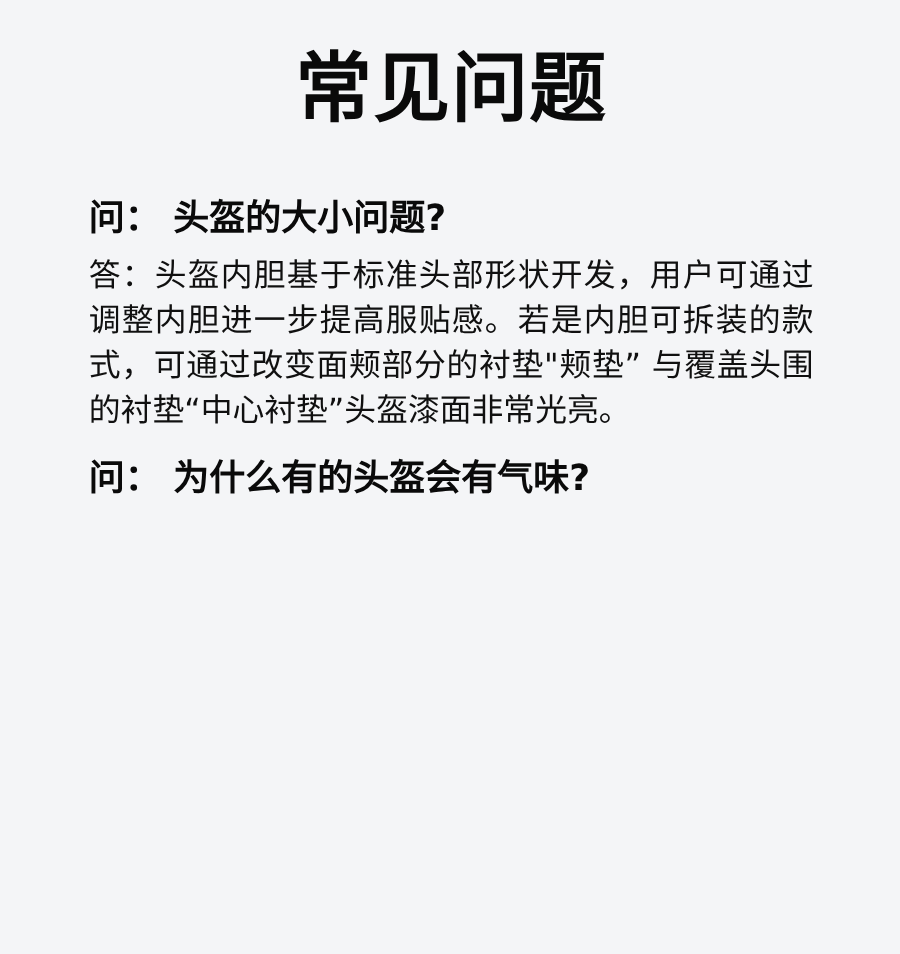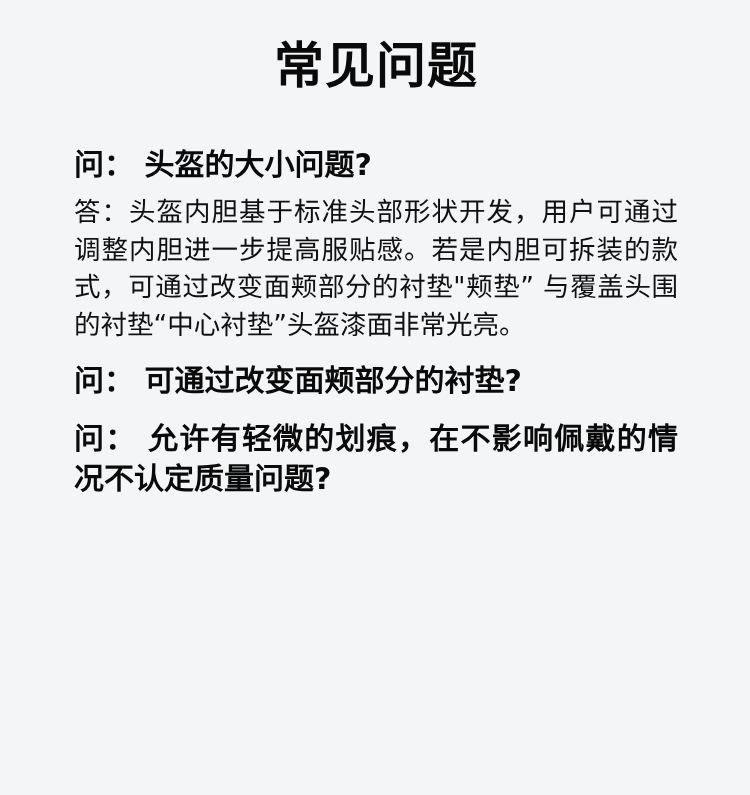--- a/index.html
+++ b/index.html
@@ -17,21 +17,21 @@
   .page {
     width: 750px;
     height: 795px;
     box-sizing: border-box;
     padding: 34px 58px 0 60px;
     background: #f4f5f7;
   }
   .page-title {
     margin: 0 0 46px 0;
     text-align: center;
-    font-size: 50px;
+    font-size: 64px;
     line-height: 1.3;
     font-weight: 700;
     letter-spacing: 1px;
     color: #0a0a0a;
   }
   .faq-list {
     margin: 14px;
     padding: 0;
   }
   .faq-item {
@@ -66,21 +66,20 @@
   <h1 class="page-title">常见问题</h1>
 
   <div class="faq-list">
 
     <section class="faq-item">
       <h2 class="faq-question">问： 头盔的大小问题?</h2>
       <p class="faq-answer">答：头盔内胆基于标准头部形状开发，用户可通过调整内胆进一步提高服贴感。若是内胆可拆装的款式，可通过改变面颊部分的衬垫"颊垫” 与覆盖头围的衬垫“中心衬垫”头盔漆面非常光亮。</p>
     </section>
 
     <section class="faq-item">
-      <h2 class="faq-question">问： 可通过改变面颊部分的衬垫?</h2>
+      <h2 class="faq-question">问： 为什么有的头盔会有气味?</h2>
     </section>
 
     <section class="faq-item">
-      <h2 class="faq-question">问： 允许有轻微的划痕，在不影响佩戴的情况不认定质量问题?</h2>
     </section>
 
   </div>
 </div>
 
 </body></html>

